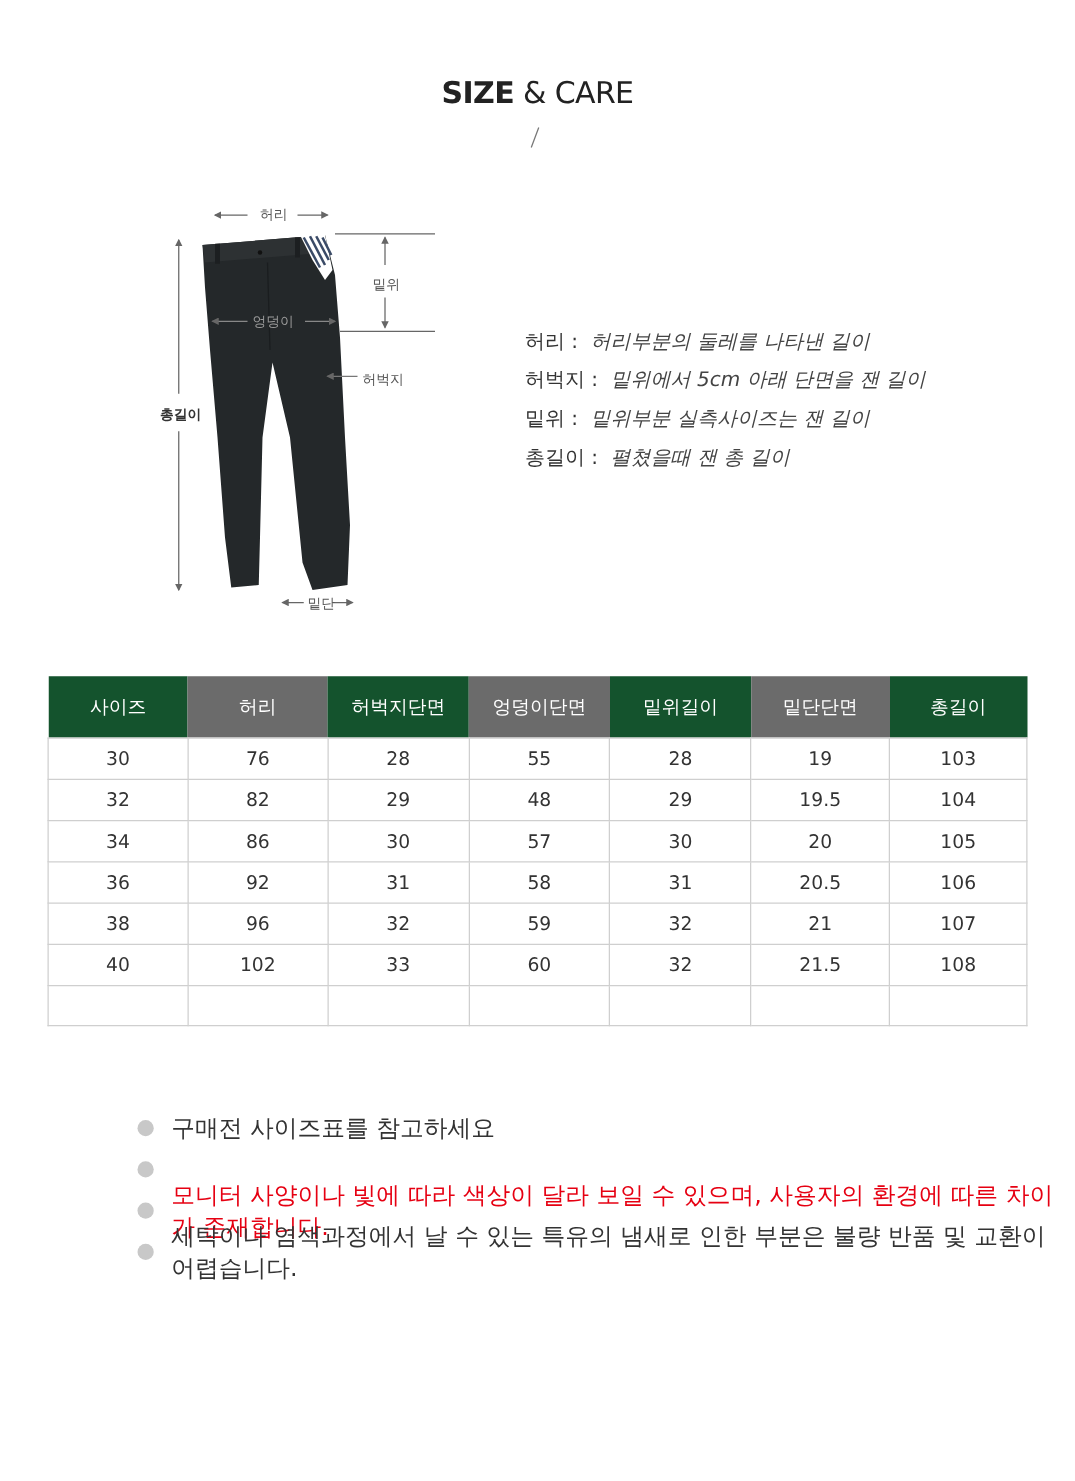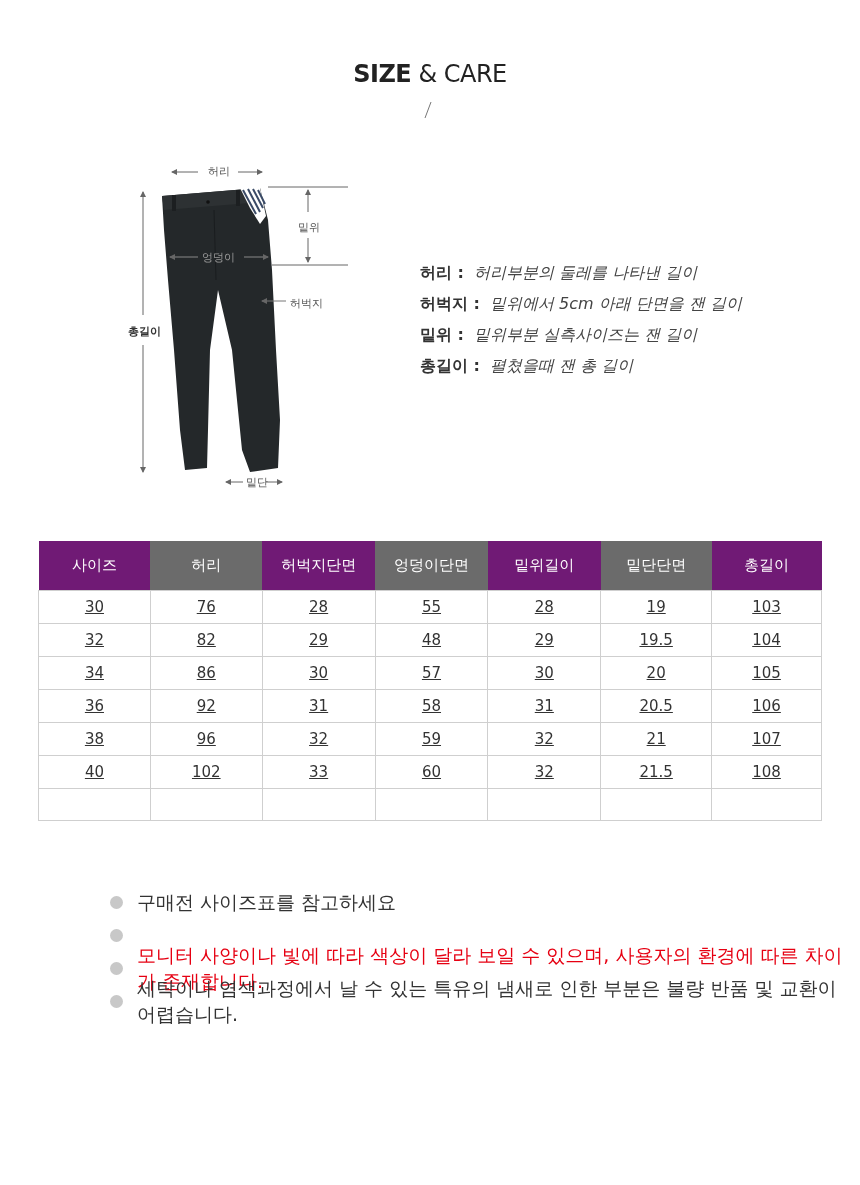--- a/index.html
+++ b/index.html
@@ -11,28 +11,28 @@
   .title .bold { font-weight: bold; }
   .title .light { font-weight: normal; }
   .slash { position: absolute; top: 100px; left: 420px; width: 16px; height: 20px; }
 
   .diagram { position: absolute; left: 110px; top: 150px; width: 260px; height: 350px; }
   .dlabel { position: absolute; font-size: 11px; color: #555; white-space: nowrap; }
   .dlabel.bold { font-weight: bold; color: #333; }
 
   .desc { position: absolute; left: 420px; top: 258px; }
   .desc-row { display: flex; height: 31px; align-items: center; font-size: 16px; color: #444; }
-  .desc-key { font-weight: bold; color: #333; margin-right: 10px; white-space: nowrap; }
+  .desc-key { font-weight: normal; color: #333; margin-right: 10px; white-space: nowrap; }
   .desc-val { white-space: nowrap; font-style: italic; }
 
   .size-table { position: absolute; left: 38px; top: 541px; width: 784px; border-collapse: collapse; }
   .size-table th { height: 49px; font-weight: normal; color: #fff; font-size: 15px; text-align: center; }
-  .size-table th.dark { background: #701a75; }
+  .size-table th.dark { background: #14532d; }
   .size-table th.mid { background: #6b6b6b; }
-  .size-table td { height: 33px; border: 1px solid #cfcfcf; text-align: center; font-size: 15px; color: #333; text-decoration: underline; }
+  .size-table td { height: 33px; border: 1px solid #cfcfcf; text-align: center; font-size: 15px; color: #333; }
   .size-table tr.blank td { height: 32px; }
 
   .notes { position: absolute; left: 110px; top: 886px; }
   .note { display: flex; align-items: center; height: 33px; font-size: 19px; }
   .bullet { width: 13px; height: 13px; border-radius: 50%; background: #c8c8c8; margin-right: 14px; flex-shrink: 0; }
   .note-text.normal { color: #333; }
   .note-text.red { color: #e60012; }
 </style>
 </head>
 <body>

